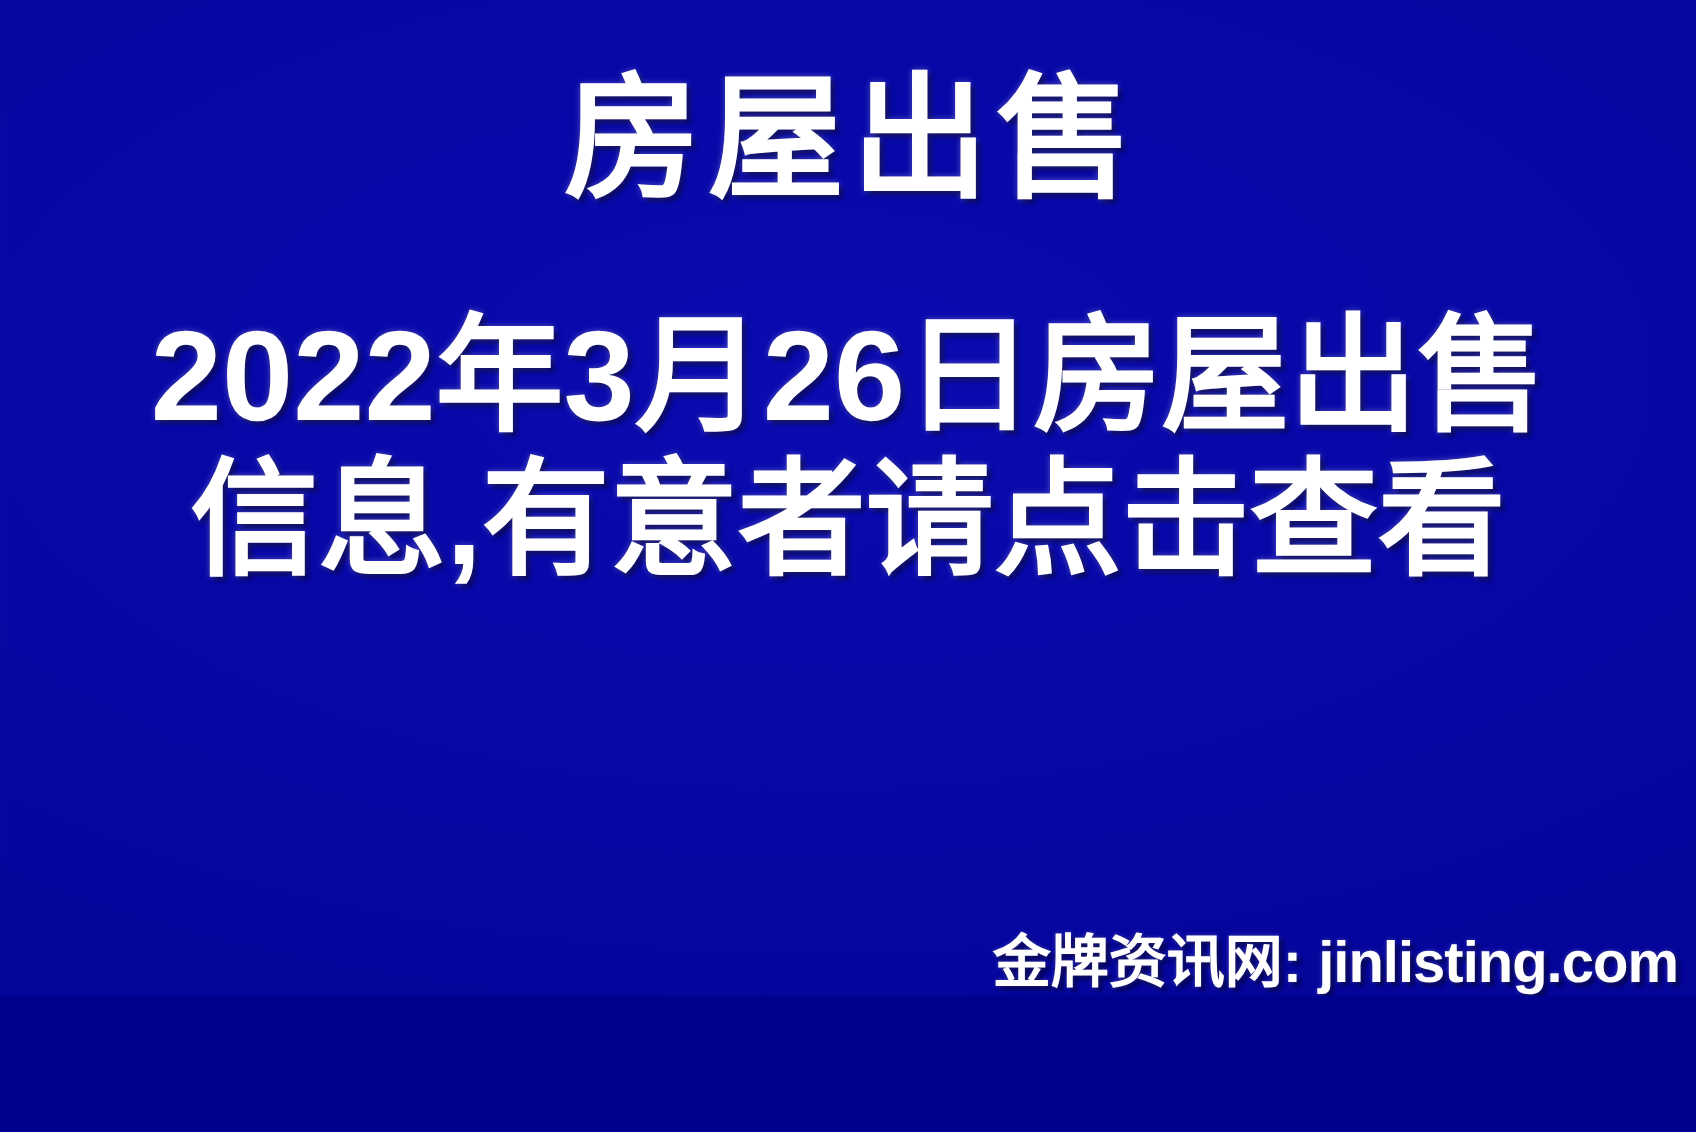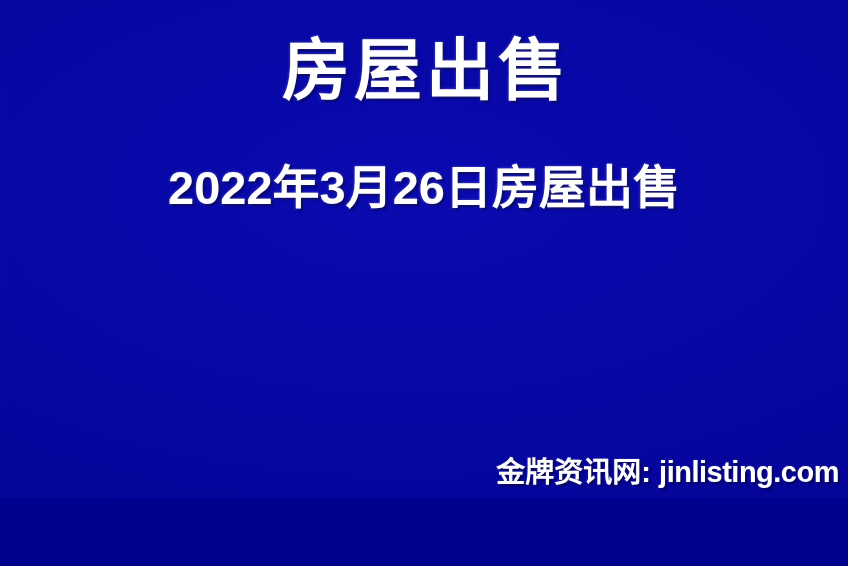--- a/index.html
+++ b/index.html
@@ -60,35 +60,35 @@
   
   #body-block {
     position: absolute;
     left: 0;
     right: 0;
     top: 152px;
   }
   #body-block .line {
     position: relative;
     color: #ffffff;
-    font-size: 47px;
+    font-size: 64px;
     line-height: 72px;
     font-weight: 700;
     letter-spacing: 0px;
     text-align: center;
     white-space: nowrap;
     text-shadow:
       2px 2px 2px rgba(0,0,40,.55),
       0 0 3px rgba(255,255,255,.30);
   }
 
   
   #footer {
     right: 9px;
-    top: 455px;
+    top: 465px;
     font-size: 29px;
     line-height: 34px;
     font-weight: 700;
     letter-spacing: 0px;
     text-shadow:
       2px 2px 2px rgba(0,0,40,.6),
       0 0 2px rgba(255,255,255,.25);
   }
   #footer .site {
     letter-spacing: -.5px;
@@ -96,20 +96,21 @@
 </style>
 </head>
 <body>
 
 <div id="poster">
 
   <div class="txt" id="headline">房屋出售</div>
 
   <div id="body-block">
     <div class="line">2022年3月26日房屋出售</div>
+    <div class="line">信息,有意者请点击查看</div>
   </div>
 
   <div class="txt" id="footer">
     <span class="publisher">金牌资讯网:</span>
     <span class="site">jinlisting.com</span>
   </div>
 
 </div>
 
 </body></html>

